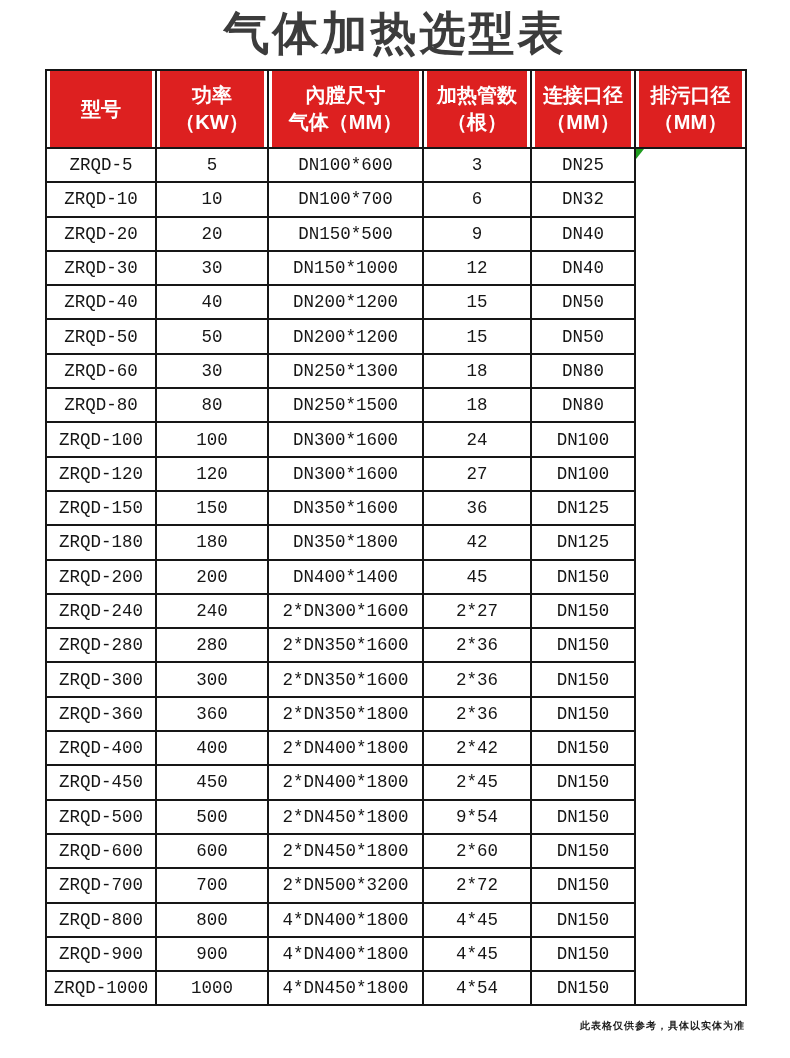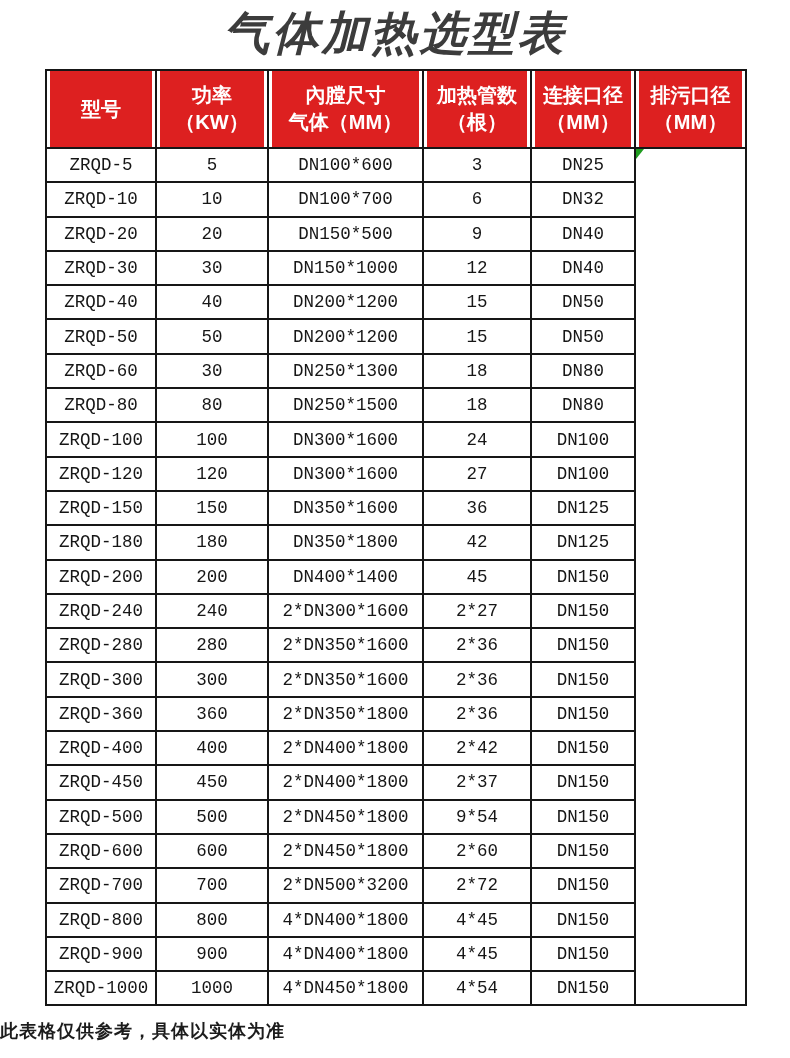--- a/index.html
+++ b/index.html
@@ -12,21 +12,21 @@
   }
   *{box-sizing:border-box;}
   html,body{margin:0;padding:0;}
   body{
     width:790px;height:1058px;background:#ffffff;overflow:hidden;
     font-family:"Liberation Sans","DejaVu Sans",sans-serif;
   }
   .page{width:790px;height:1058px;position:relative;}
   .title{
     margin:0;height:66px;line-height:66px;text-align:center;
-    font-size:46px;font-weight:700;color:var(--title-text);letter-spacing:3px;font-style:italic;
+    font-size:46px;font-weight:700;color:var(--title-text);letter-spacing:3px;
   }
   table.sel-table{
     border-collapse:collapse;table-layout:fixed;
     width:700px;margin-left:45px;margin-top:3px;padding-left:38px;
   }
   .sel-table th{
     background:var(--header-bg);color:var(--header-text);
     border:2px solid var(--border);
     box-shadow:inset 3px 0 0 #ffffff, inset -3px 0 0 #ffffff;
     height:78px;padding:0;
@@ -38,22 +38,22 @@
     font-family:"Liberation Mono","DejaVu Sans Mono",monospace;
     font-size:17.5px;color:var(--body-text);white-space:nowrap;overflow:hidden;
   }
   td.merged-cell{position:relative;background:#ffffff;}
   .corner-marker{
     position:absolute;top:0;left:0;width:0;height:0;
     border-top:10px solid var(--marker-green);
     border-right:8px solid transparent;
   }
   .footnote{
-    width:745px;margin-top:13px;text-align:left;
-    font-size:18px;font-weight:700;color:#1c1c1c;letter-spacing:1px;
+    width:745px;margin-top:13px;text-align:right;
+    font-size:10px;font-weight:700;color:#1c1c1c;letter-spacing:1px;
   }
 </style>
 </head>
 <body>
 
 <div class="page">
   <h1 class="title">气体加热选型表</h1>
 
   <table class="sel-table">
     <colgroup>
@@ -218,21 +218,21 @@
           <td>ZRQD-400</td>
           <td>400</td>
           <td>2*DN400*1800</td>
           <td>2*42</td>
           <td>DN150</td>
         </tr>
         <tr>
           <td>ZRQD-450</td>
           <td>450</td>
           <td>2*DN400*1800</td>
-          <td>2*37</td>
+          <td>2*45</td>
           <td>DN150</td>
         </tr>
         <tr>
           <td>ZRQD-500</td>
           <td>500</td>
           <td>2*DN450*1800</td>
           <td>9*54</td>
           <td>DN150</td>
         </tr>
         <tr>

